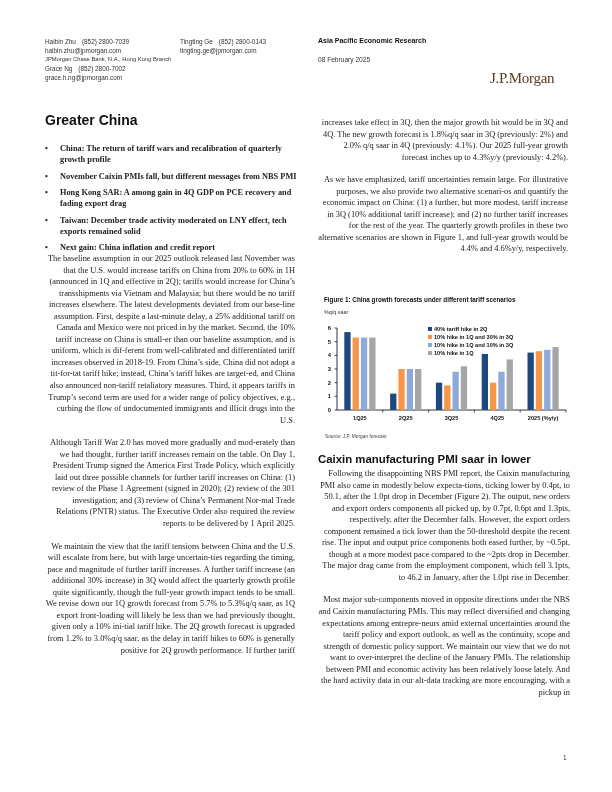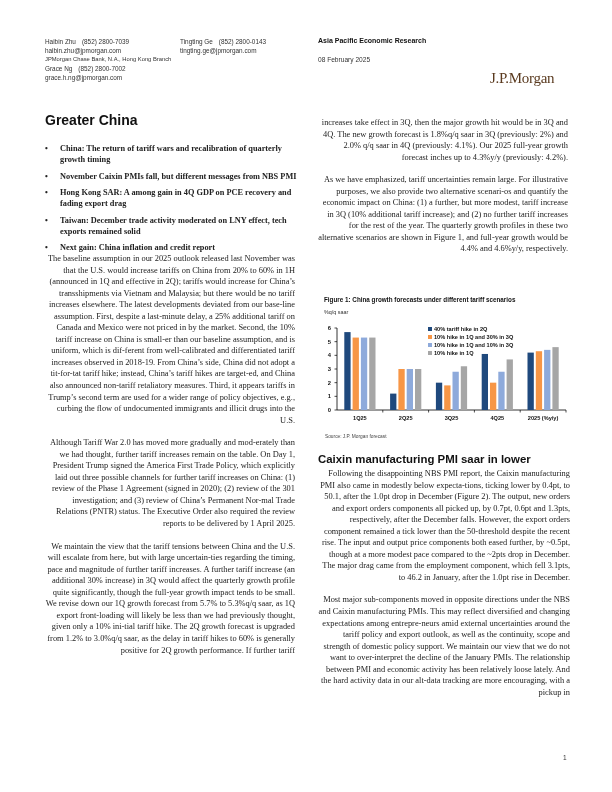--- a/index.html
+++ b/index.html
@@ -45,21 +45,21 @@
   <div class="hdr-line"><span>tingting.ge@jpmorgan.com</span></div>
 </div>
 
 <div class="abs report-title" style="left:318px; top:37px;">Asia Pacific Economic Research</div>
 <div class="abs report-date" style="left:318px; top:56px;">08 February 2025</div>
 <div class="abs logo" style="left:490px; top:34px;margin-top:36px;">J.P.Morgan</div>
 
 <div class="abs h1" style="left:45px; top:112px;">Greater China</div>
 
 <ul class="abs bullets" style="left:45px; top:143px; width:255px;">
-  <li><span class="dot">•</span><span>China: The return of tariff wars and recalibration of quarterly growth timing</span></li>
+  <li><span class="dot">•</span><span>China: The return of tariff wars and recalibration of quarterly growth profile</span></li>
   <li><span class="dot">•</span><span>November Caixin PMIs fall, but different messages from NBS PMI</span></li>
   <li><span class="dot">•</span><span>Hong Kong SAR: A among gain in 4Q GDP on PCE recovery and fading export drag</span></li>
   <li><span class="dot">•</span><span>Taiwan: December trade activity moderated on LNY effect, tech exports remained solid</span></li>
   <li><span class="dot">•</span><span>Next gain: China inflation and credit report</span></li>
 </ul>
 
 <div class="abs" style="left:45px; top:253px; width:250px;">
   <p class="para">The baseline assumption in our 2025 outlook released last November was that the U.S. would increase tariffs on China from 20% to 60% in 1H (announced in 1Q and effective in 2Q); tariffs would increase for China’s transshipments via Vietnam and Malaysia; but there would be no tariff increases elsewhere. The latest developments deviated from our base-line assumption. First, despite a last-minute delay, a 25% additional tariff on Canada and Mexico were not priced in by the market. Second, the 10% tariff increase on China is small-er than our baseline assumption, and is uniform, which is dif-ferent from well-calibrated and differentiated tariff increases observed in 2018-19. From China’s side, China did not adopt a tit-for-tat tariff hike; instead, China’s tariff hikes are target-ed, and China also announced non-tariff retaliatory measures. Third, it appears tariffs in Trump’s second term are used for a wider range of policy objectives, e.g., curbing the flow of undocumented immigrants and illicit drugs into the U.S.</p>
   <p class="para">Although Tariff War 2.0 has moved more gradually and mod-erately than we had thought, further tariff increases remain on the table. On Day 1, President Trump signed the America First Trade Policy, which explicitly laid out three possible channels for further tariff increases on China: (1) review of the Phase 1 Agreement (signed in 2020); (2) review of the 301 investigation; and (3) review of China’s Permanent Nor-mal Trade Relations (PNTR) status. The Executive Order also required the review reports to be delivered by 1 April 2025.</p>
   <p class="para">We maintain the view that the tariff tensions between China and the U.S. will escalate from here, but with large uncertain-ties regarding the timing, pace and magnitude of further tariff increases. A further tariff increase (an additional 30% increase) in 3Q would affect the quarterly growth profile quite significantly, though the full-year growth impact tends to be small. We revise down our 1Q growth forecast from 5.7% to 5.3%q/q saar, as 1Q export front-loading will likely be less than we had previously thought, given only a 10% ini-tial tariff hike. The 2Q growth forecast is upgraded from 1.2% to 3.0%q/q saar, as the delay in tariff hikes to 60% is generally positive for 2Q growth performance. If further tariff</p>

